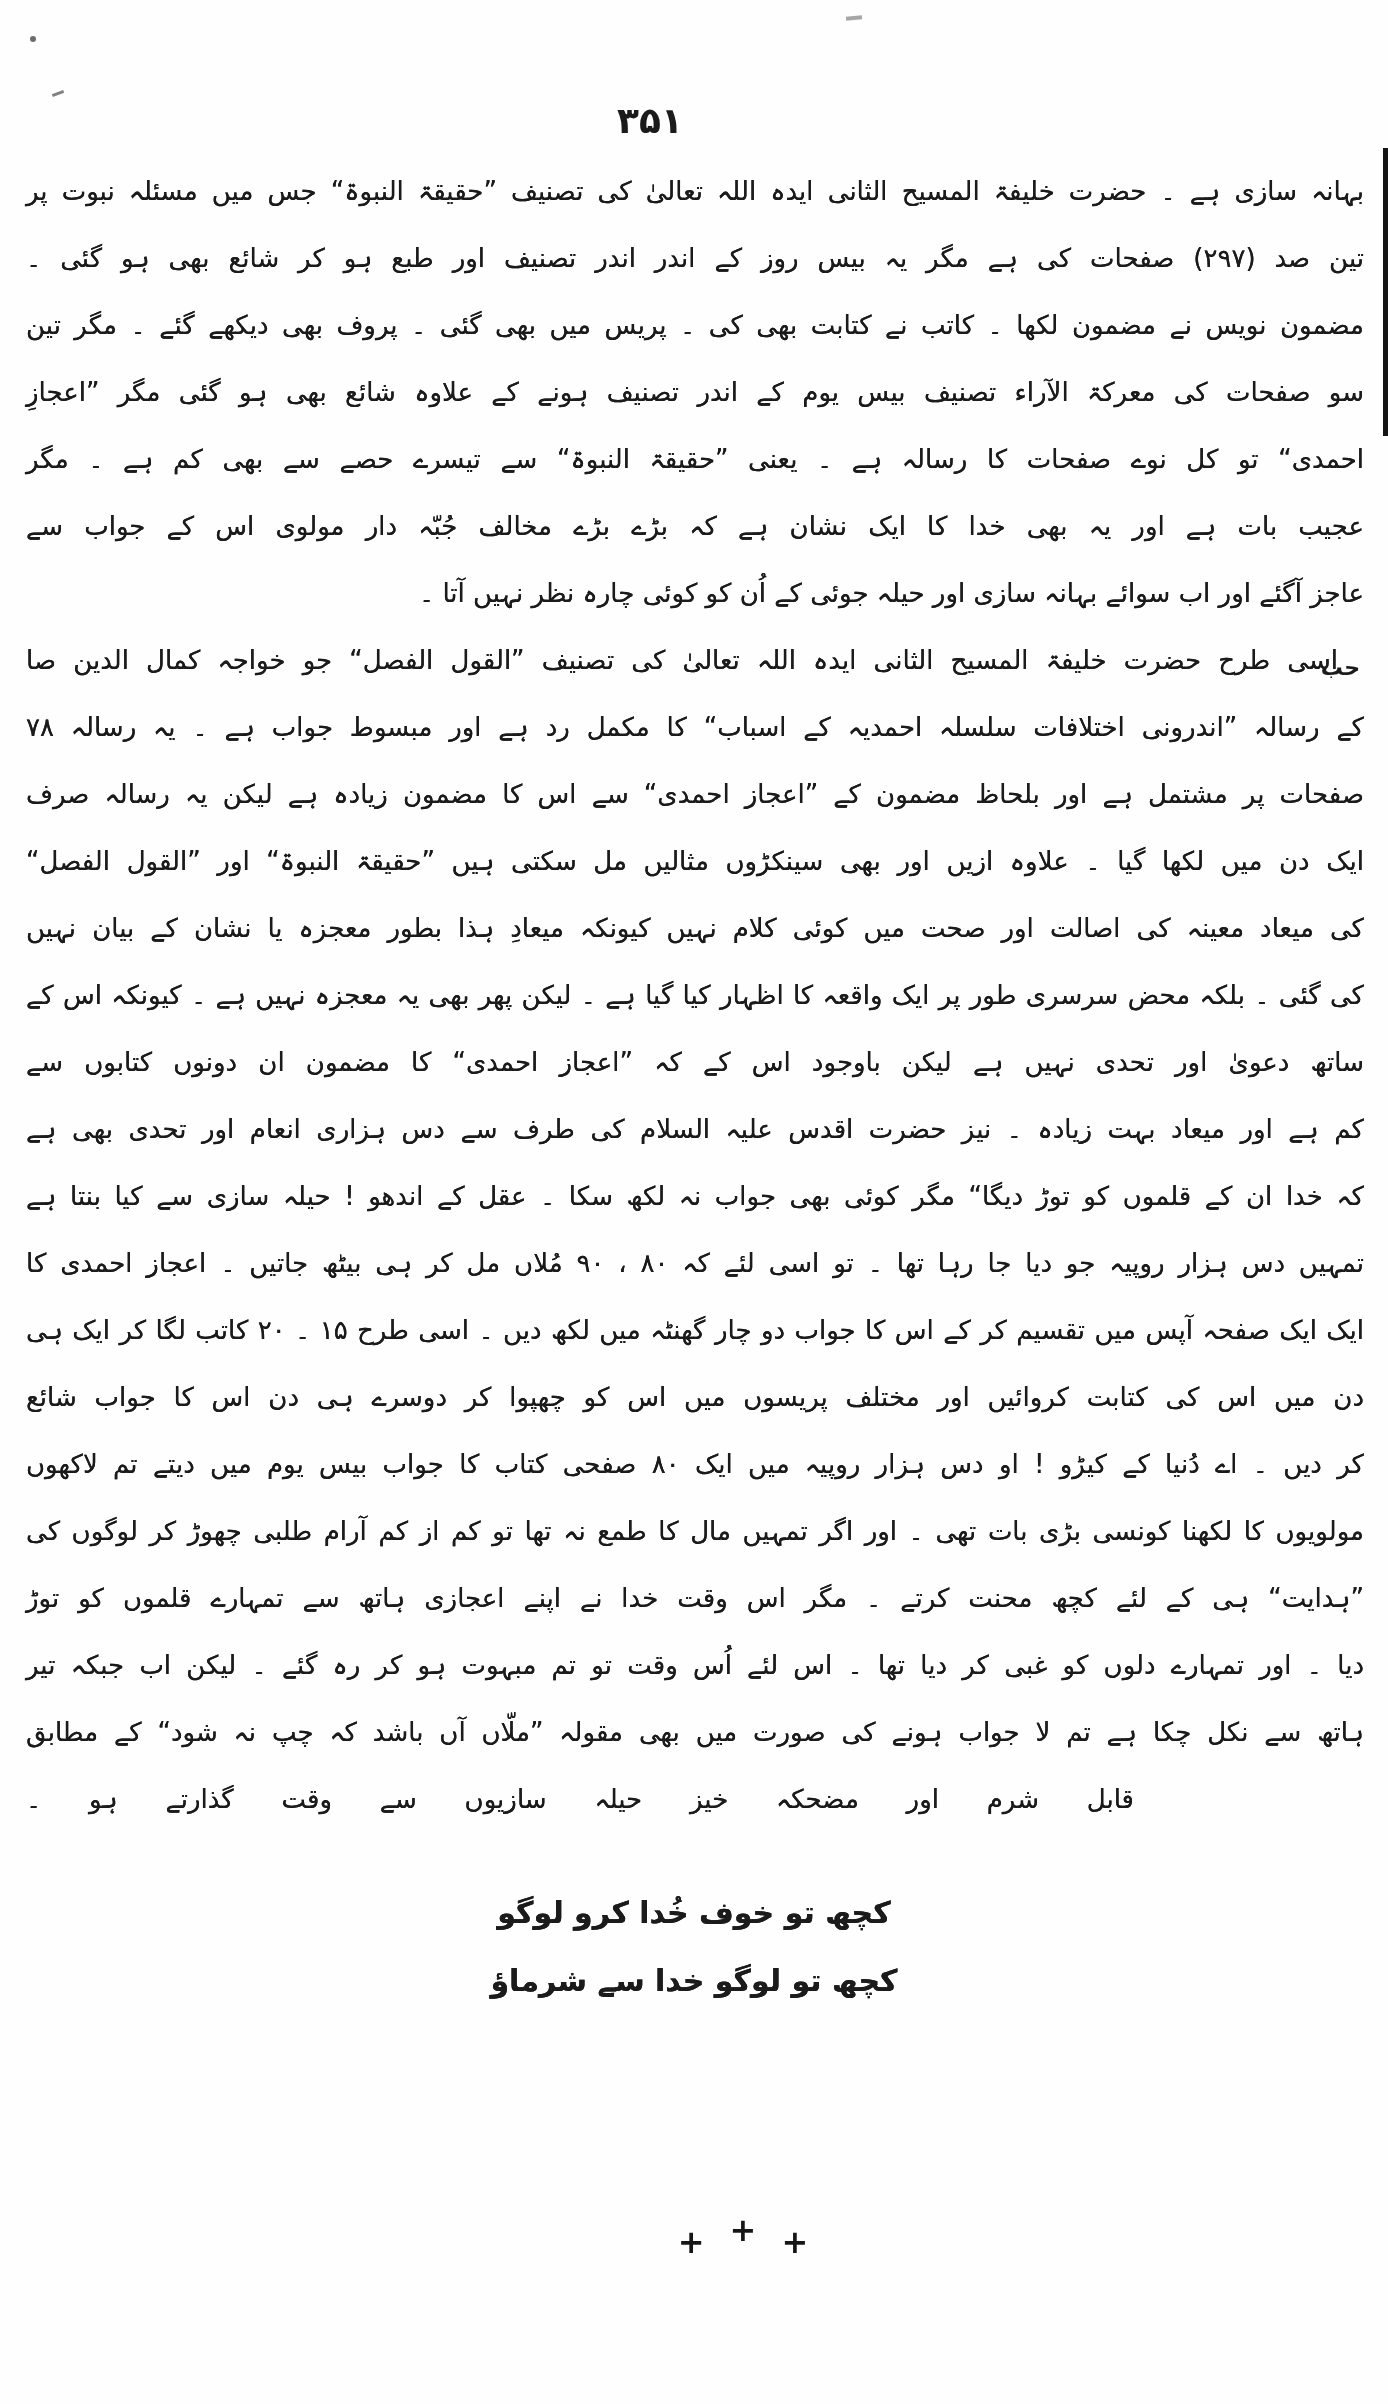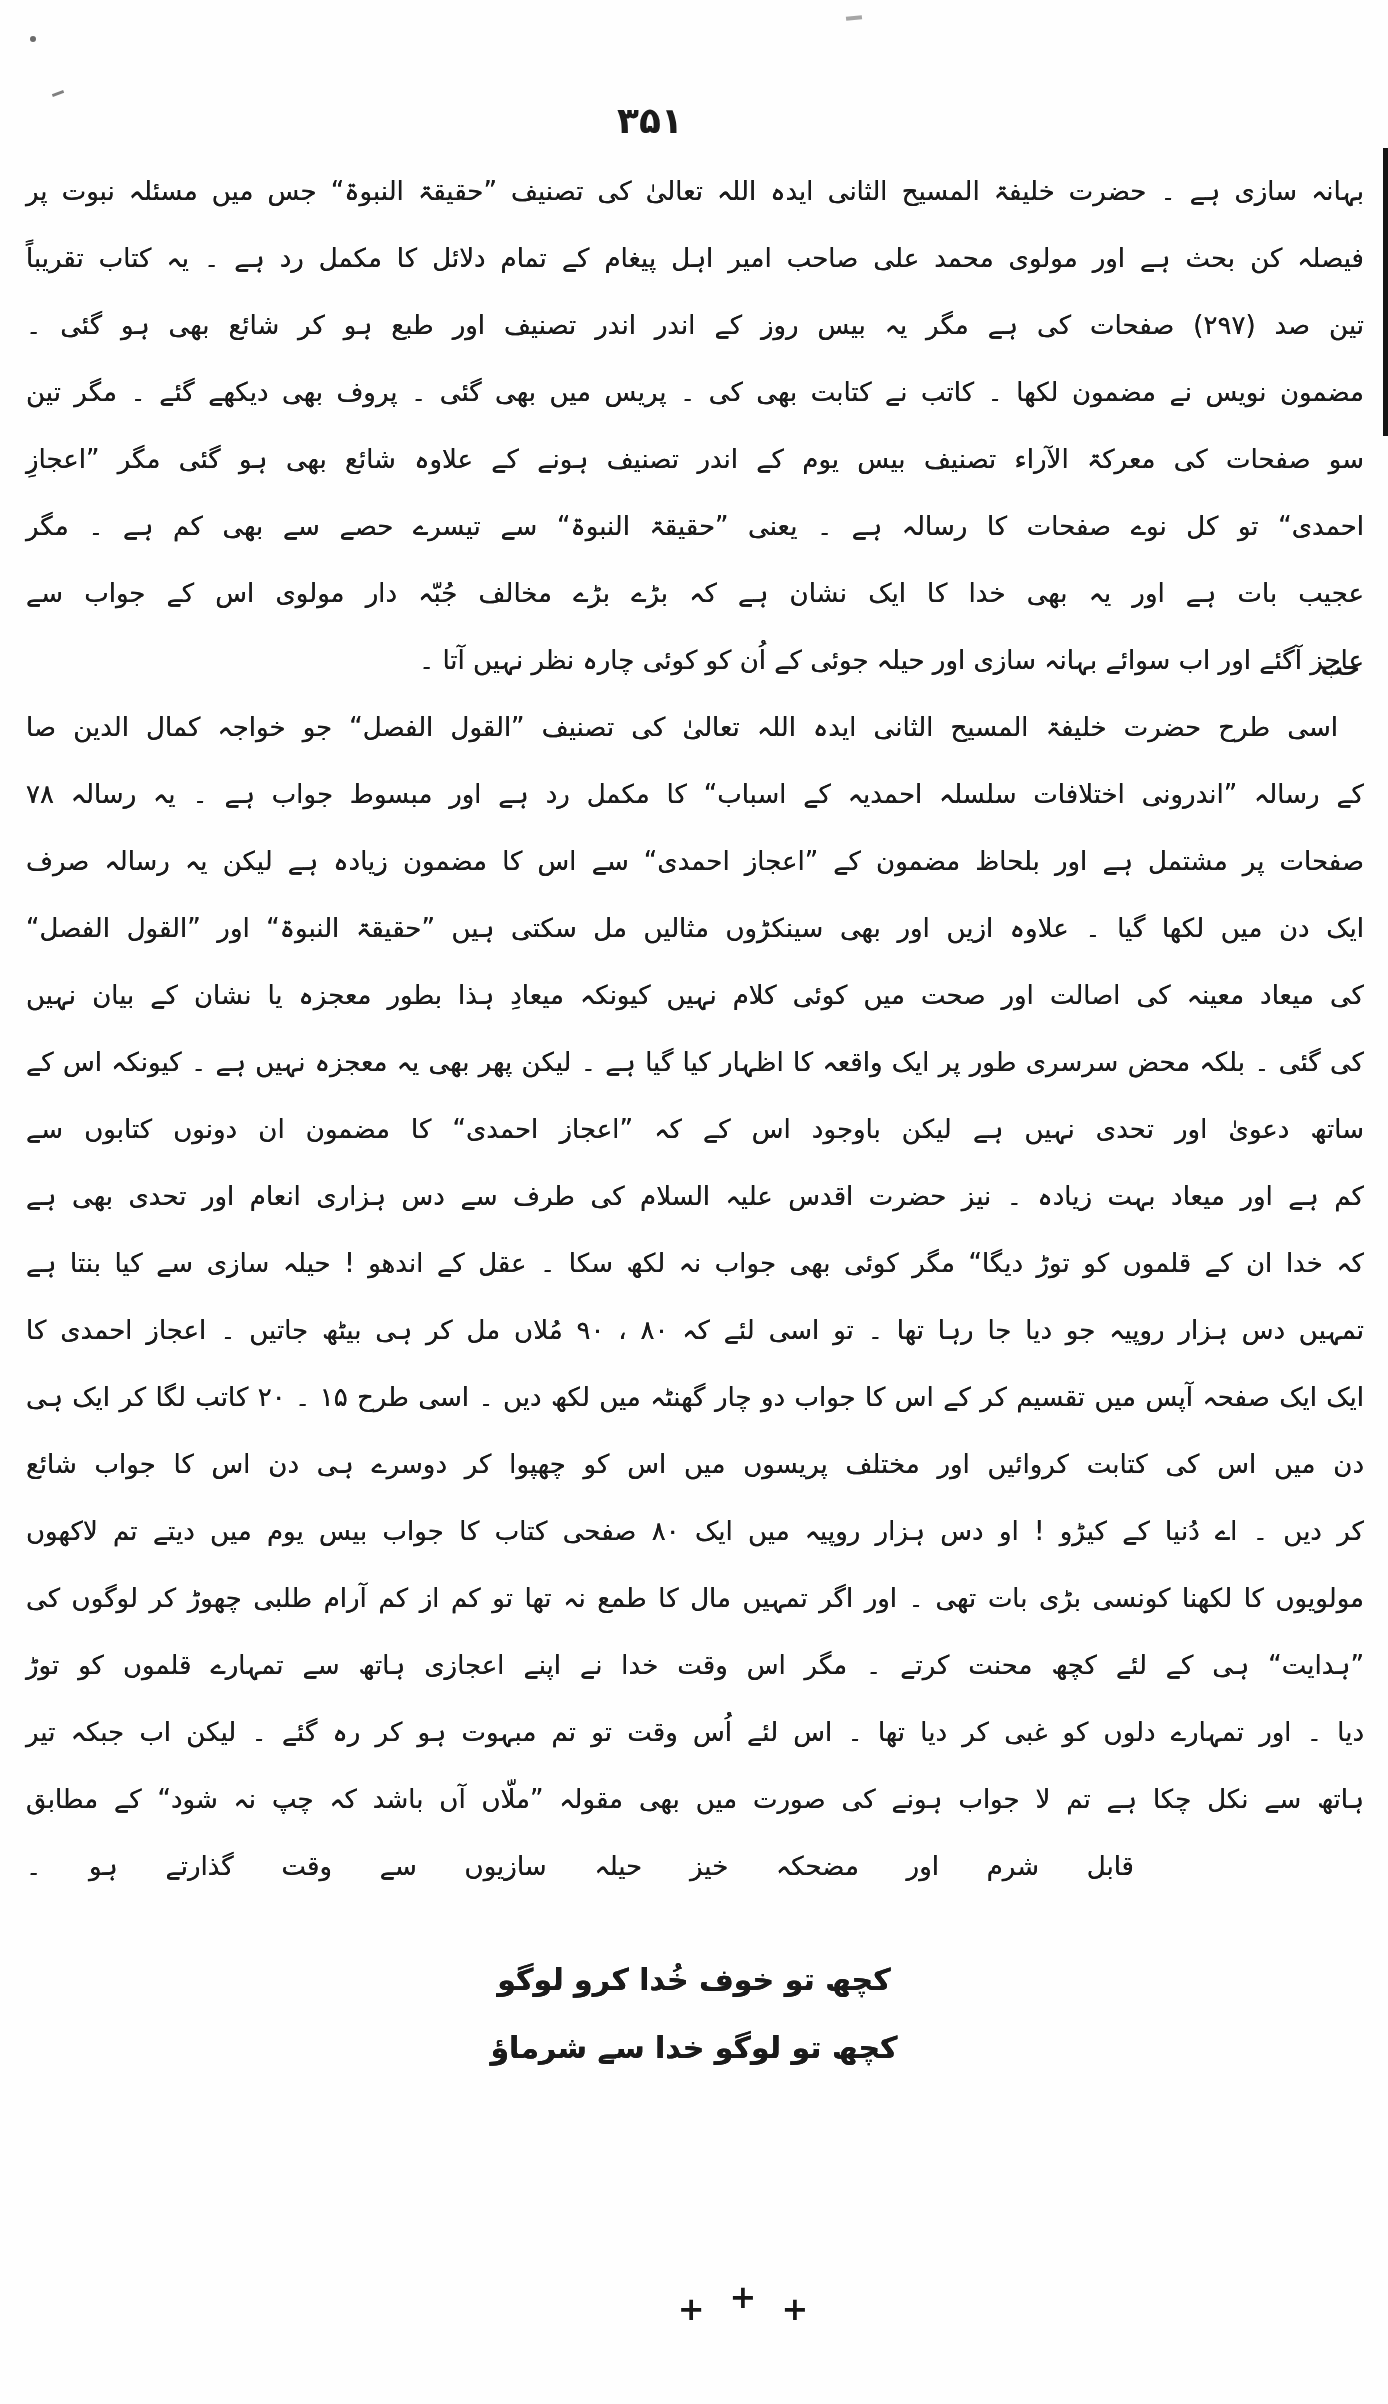--- a/index.html
+++ b/index.html
@@ -146,21 +146,20 @@
   <div class="speck-b"></div>
   <div class="speck-c"></div>
   <div class="edge-line"></div>
 
   <div class="pageno">۳۵۱</div>
 
   <div class="catchword">حب</div>
 
   <div class="textblock">
     <div class="line">بہانہ سازی ہے ۔ حضرت خلیفۃ المسیح الثانی ایدہ اللہ تعالیٰ کی تصنیف ”حقیقۃ النبوۃ“ جس میں مسئلہ نبوت پر</div>
-    <div class="line">فیصلہ کن بحث ہے اور مولوی محمد علی صاحب امیر اہل پیغام کے تمام دلائل کا مکمل رد ہے ۔ یہ کتاب تقریباً</div>
     <div class="line">تین صد (۲۹۷) صفحات کی ہے مگر یہ بیس روز کے اندر اندر تصنیف اور طبع ہو کر شائع بھی ہو گئی ۔</div>
     <div class="line">مضمون نویس نے مضمون لکھا ۔ کاتب نے کتابت بھی کی ۔ پریس میں بھی گئی ۔ پروف بھی دیکھے گئے ۔ مگر تین</div>
     <div class="line">سو صفحات کی معرکۃ الآراء تصنیف بیس یوم کے اندر تصنیف ہونے کے علاوہ شائع بھی ہو گئی مگر ”اعجازِ</div>
     <div class="line">احمدی“ تو کل نوے صفحات کا رسالہ ہے ۔ یعنی ”حقیقۃ النبوۃ“ سے تیسرے حصے سے بھی کم ہے ۔ مگر</div>
     <div class="line">عجیب بات ہے اور یہ بھی خدا کا ایک نشان ہے کہ بڑے بڑے مخالف جُبّہ دار مولوی اس کے جواب سے</div>
     <div class="line para-end">عاجز آگئے اور اب سوائے بہانہ سازی اور حیلہ جوئی کے اُن کو کوئی چارہ نظر نہیں آتا ۔</div>
     <div class="line para-start">اسی طرح حضرت خلیفۃ المسیح الثانی ایدہ اللہ تعالیٰ کی تصنیف ”القول الفصل“ جو خواجہ کمال الدین صا</div>
     <div class="line">کے رسالہ ”اندرونی اختلافات سلسلہ احمدیہ کے اسباب“ کا مکمل رد ہے اور مبسوط جواب ہے ۔ یہ رسالہ ۷۸</div>
     <div class="line">صفحات پر مشتمل ہے اور بلحاظ مضمون کے ”اعجاز احمدی“ سے اس کا مضمون زیادہ ہے لیکن یہ رسالہ صرف</div>
     <div class="line">ایک دن میں لکھا گیا ۔ علاوہ ازیں اور بھی سینکڑوں مثالیں مل سکتی ہیں ”حقیقۃ النبوۃ“ اور ”القول الفصل“</div>

